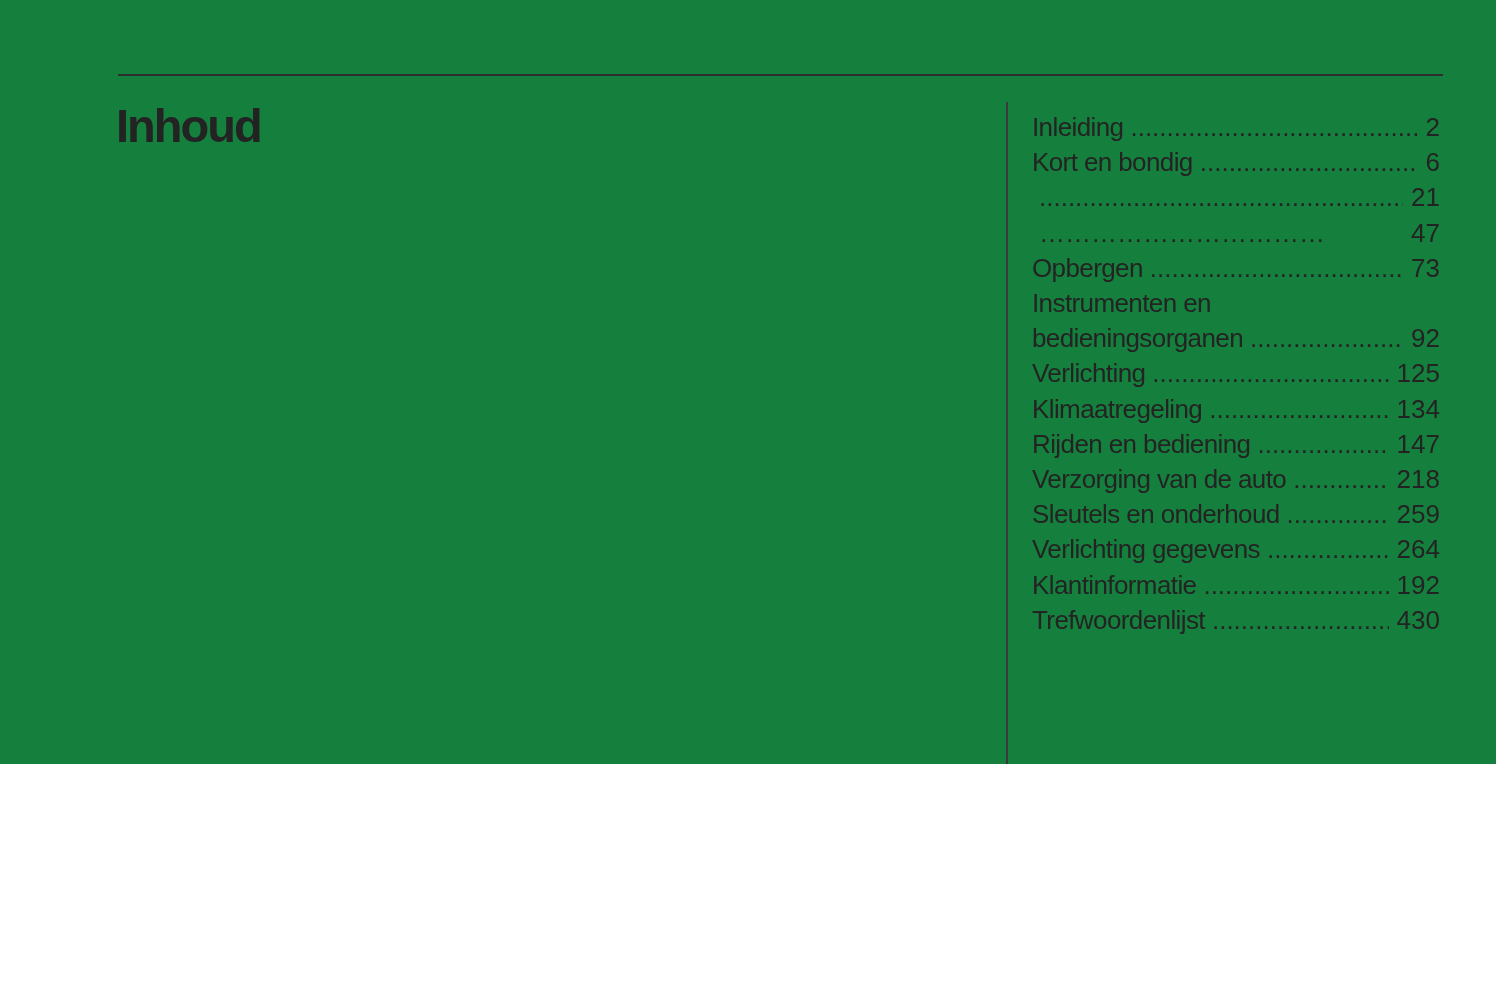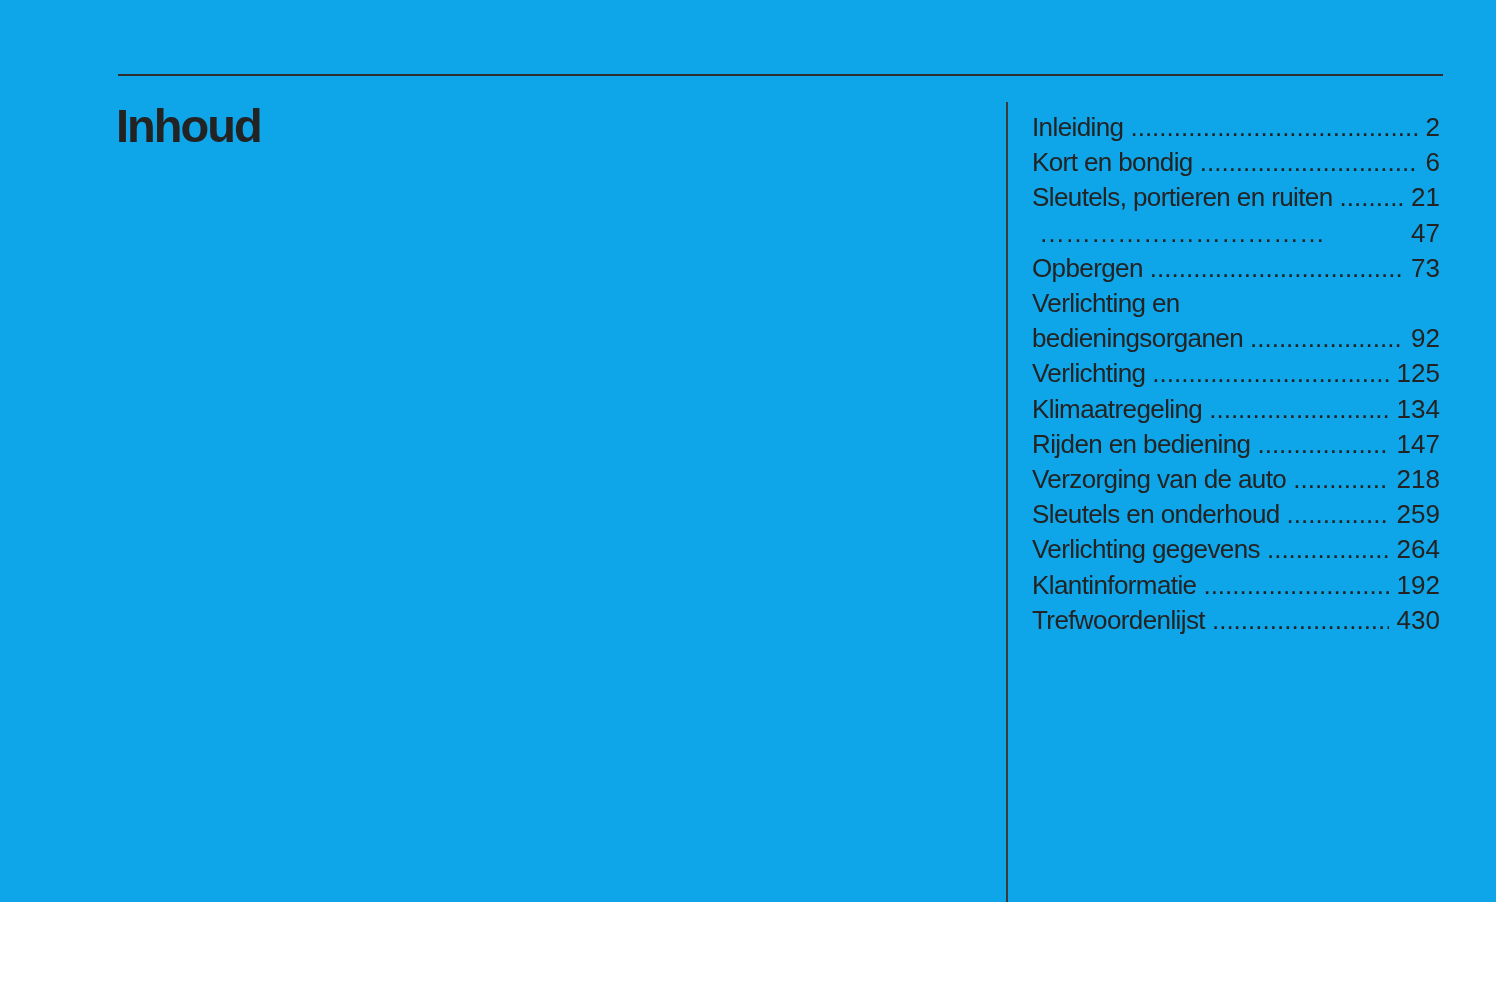--- a/index.html
+++ b/index.html
@@ -3,22 +3,22 @@
 <meta charset="utf-8">
 <style>
   html, body {
     margin: 0;
     padding: 0;
     background: #ffffff;
   }
   .page {
     position: relative;
     width: 1496px;
-    height: 902px;
-    background: #0ea5e9;
+    height: 764px;
+    background: #15803d;
     font-family: "Liberation Sans", sans-serif;
     color: #222222;
     overflow: hidden;
   }
   .top-rule {
     position: absolute;
     left: 118px;
     top: 74px;
     width: 1325px;
     height: 2px;
@@ -96,41 +96,40 @@
       </div>
       <div class="toc-entry">
         <div class="toc-row">
           <span class="toc-label">Kort en bondig</span>
           <span class="toc-leader">............................................................</span>
           <span class="toc-page">6</span>
         </div>
       </div>
       <div class="toc-entry">
         <div class="toc-row">
-          <span class="toc-label">Sleutels, portieren en ruiten</span>
           <span class="toc-leader">............................................................</span>
           <span class="toc-page">21</span>
         </div>
       </div>
       <div class="toc-entry">
         <div class="toc-row">
           <span class="toc-leader">……………………………</span>
           <span class="toc-page">47</span>
         </div>
       </div>
       <div class="toc-entry">
         <div class="toc-row">
           <span class="toc-label">Opbergen</span>
           <span class="toc-leader">............................................................</span>
           <span class="toc-page">73</span>
         </div>
       </div>
       <div class="toc-entry">
         <div class="toc-row">
-          <span class="toc-label">Verlichting en</span>
+          <span class="toc-label">Instrumenten en</span>
         </div>
         <div class="toc-row">
           <span class="toc-label">bedieningsorganen</span>
           <span class="toc-leader">............................................................</span>
           <span class="toc-page">92</span>
         </div>
       </div>
       <div class="toc-entry">
         <div class="toc-row">
           <span class="toc-label">Verlichting</span>

